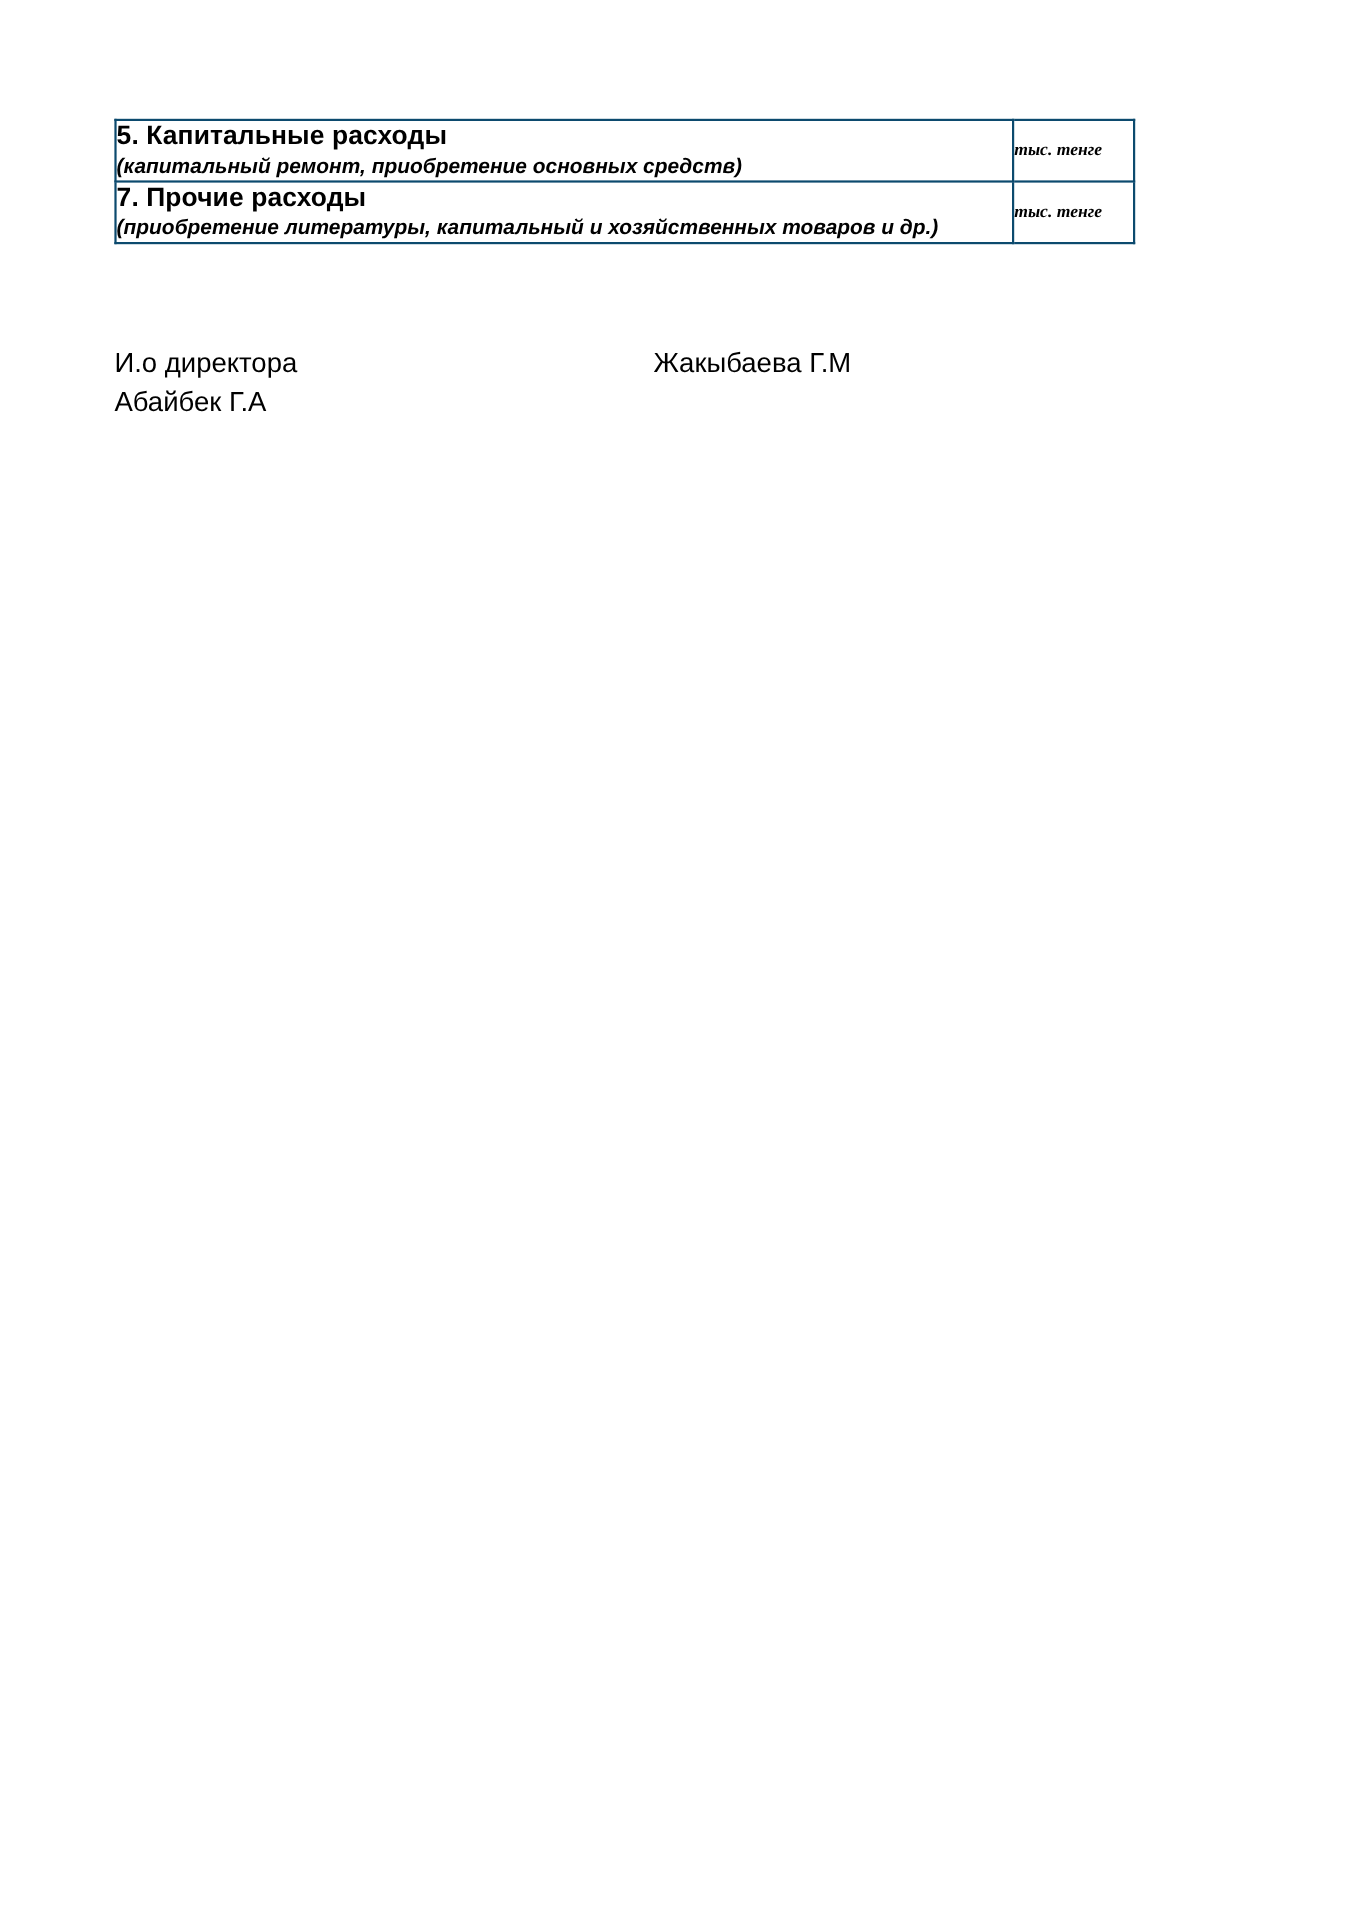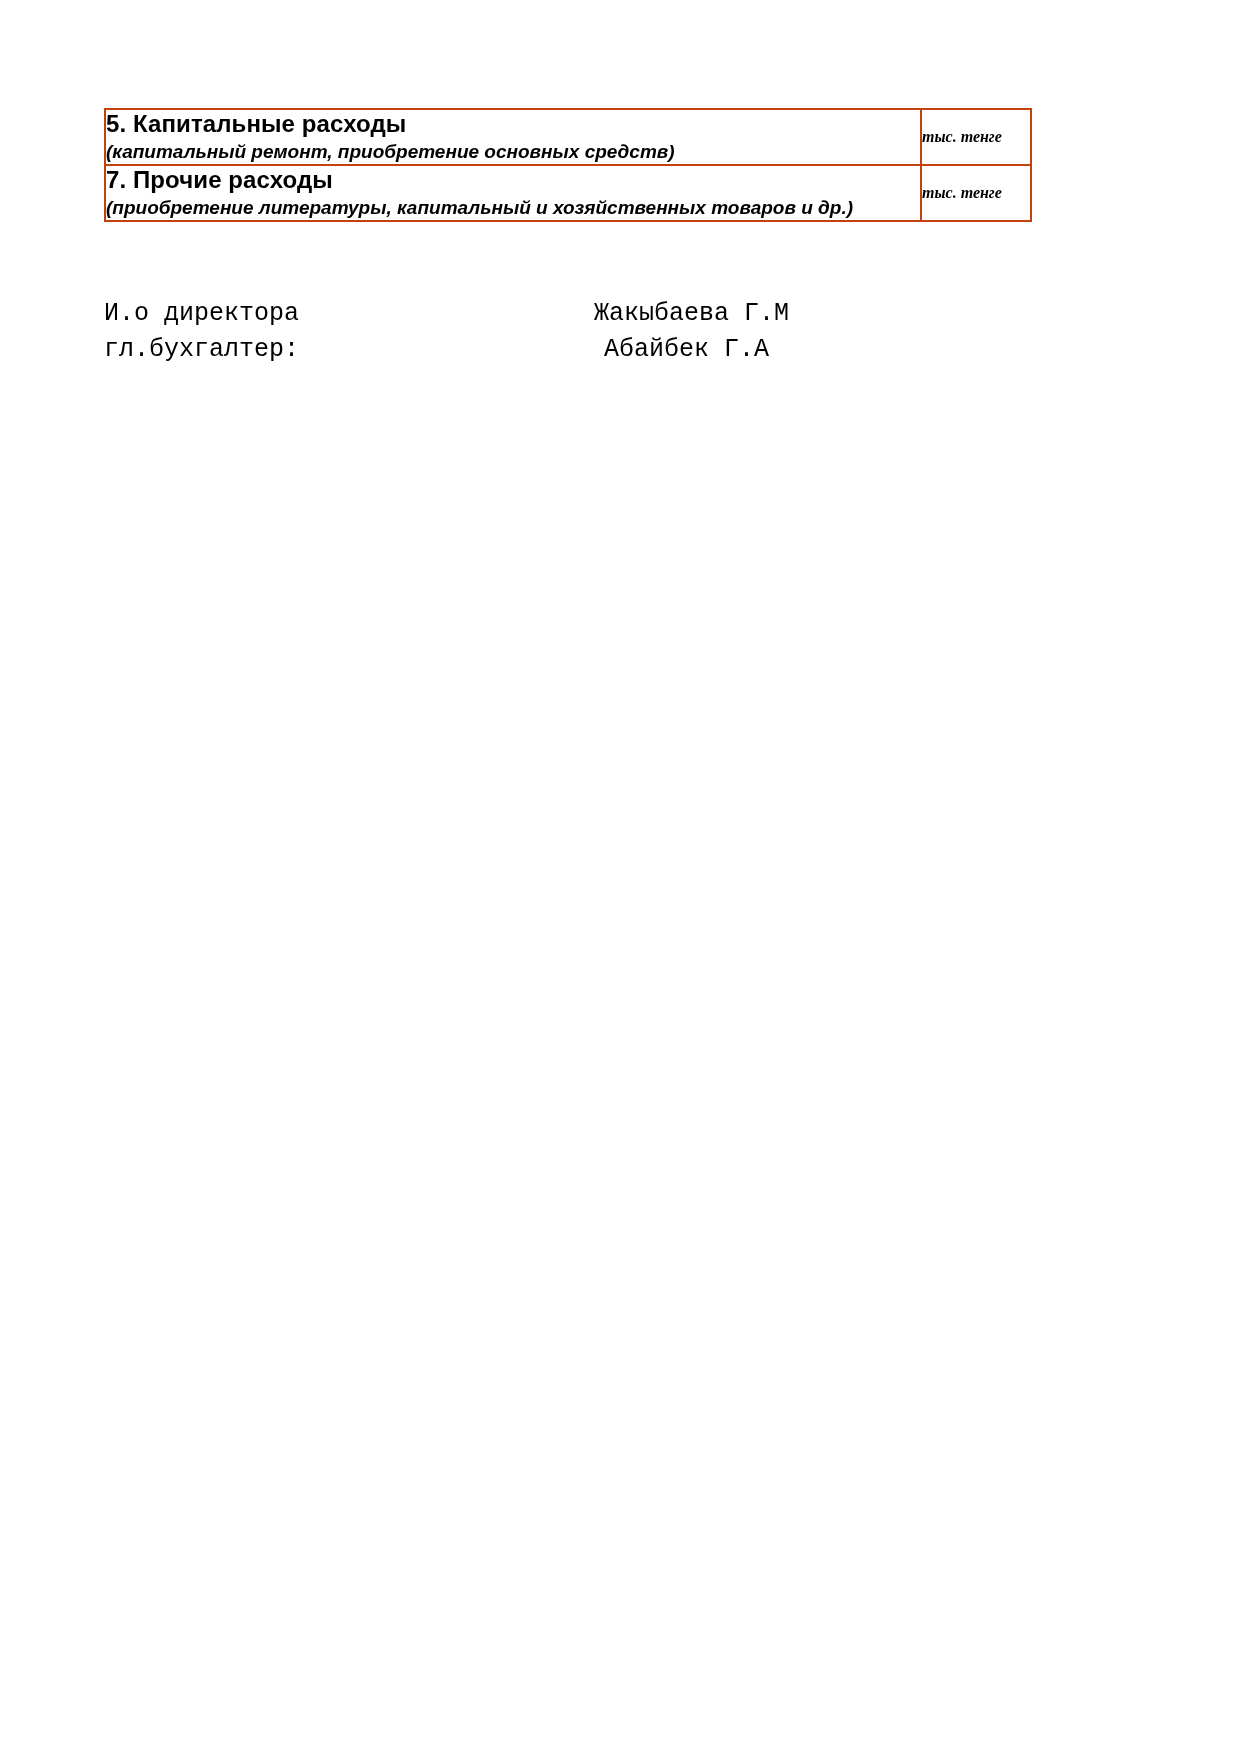--- a/index.html
+++ b/index.html
@@ -28,21 +28,21 @@
   
   .expense-table {
     position: absolute;
     left: 104px;
     top: 108px;
     width: 928px;
     border-collapse: collapse;
     table-layout: fixed;
   }
   .expense-table td {
-    border: 2px solid #c2410c;
+    border: 2px solid #0c4a6e;
     padding: 0;
     vertical-align: middle;
   }
   .cell-label {
     padding: 6px 10px 8px 10px;
   }
   .cell-unit {
     width: 108px;
     padding: 4px 4px;
   }
@@ -66,23 +66,22 @@
     font-style: italic;
     font-weight: bold;
     font-family: "Liberation Serif", serif;
     white-space: nowrap;
   }
 
   
   .signatures {
     position: absolute;
     left: 104px;
-    top: 296px;
+    top: 312px;
     width: 900px;
-    font-family: Liberation Mono, monospace;
   }
   .sig-row {
     display: flex;
     align-items: baseline;
     font-size: 25px;
     line-height: 1.45;
     white-space: nowrap;
   }
   .sig-role {
     width: 0;
@@ -123,18 +122,17 @@
       </tr>
     </tbody>
   </table>
 
   <div class="signatures">
     <div class="sig-row">
       <span class="sig-role">И.о директора</span>
       <span class="sig-name">Жакыбаева Г.М</span>
     </div>
     <div class="sig-row second">
-      <span class="sig-role">гл.бухгалтер:</span>
       <span class="sig-name">Абайбек Г.А</span>
     </div>
   </div>
 
 </div>
 
 </body></html>

